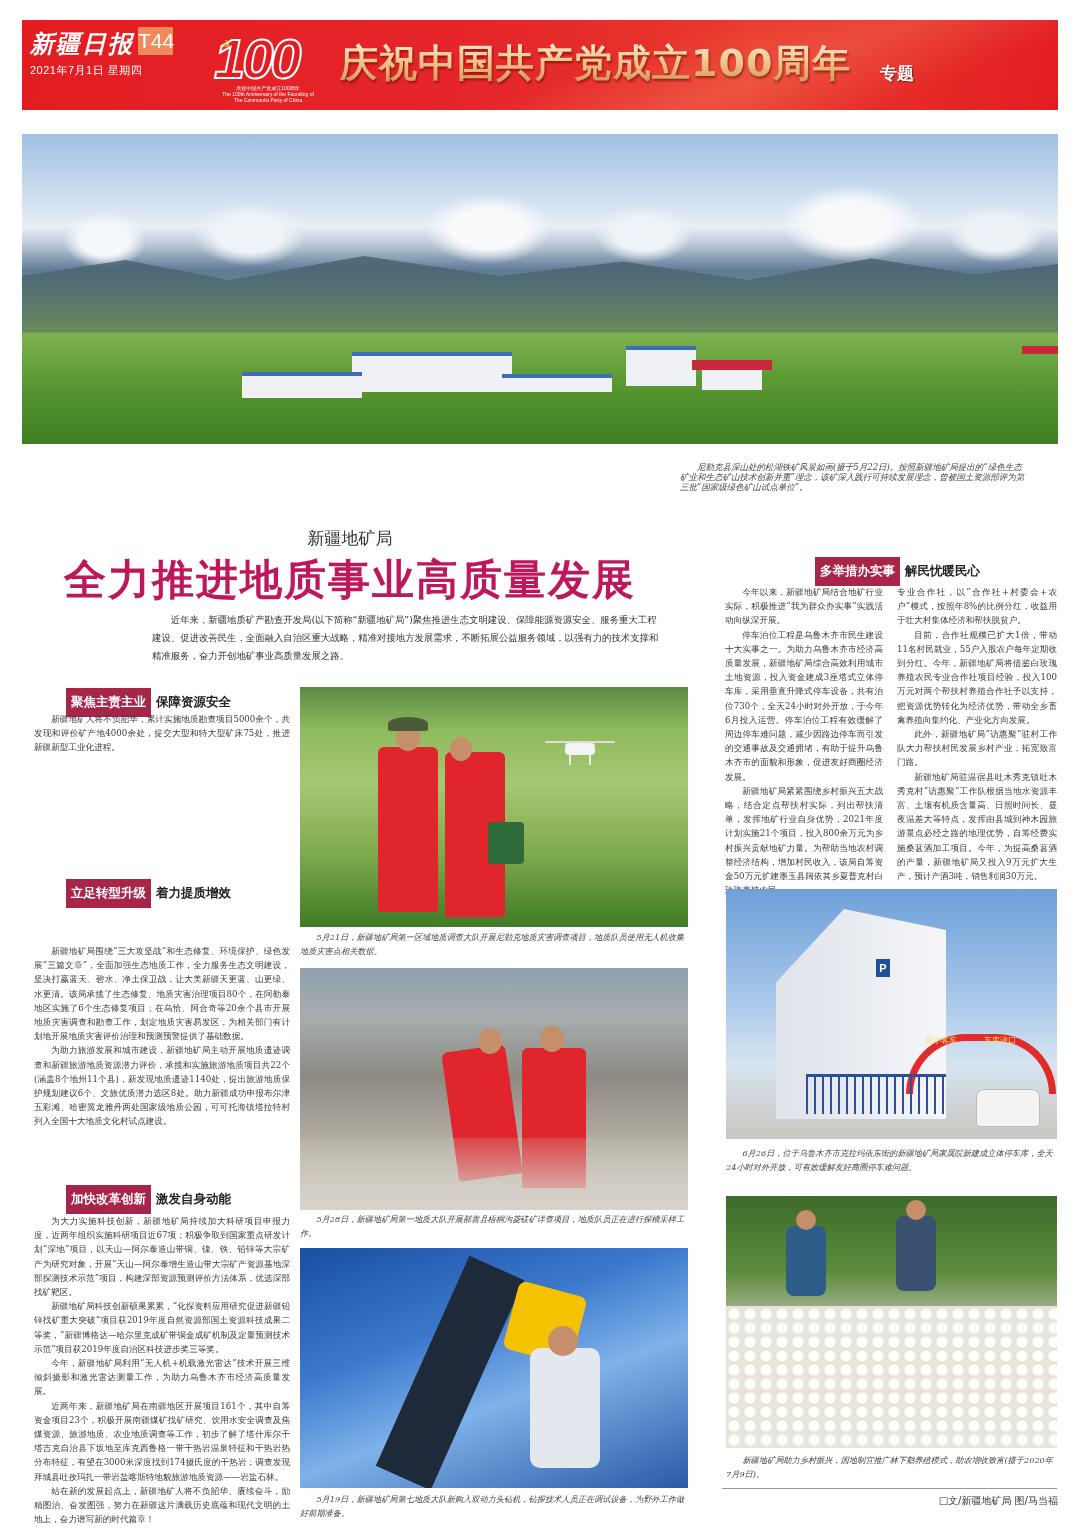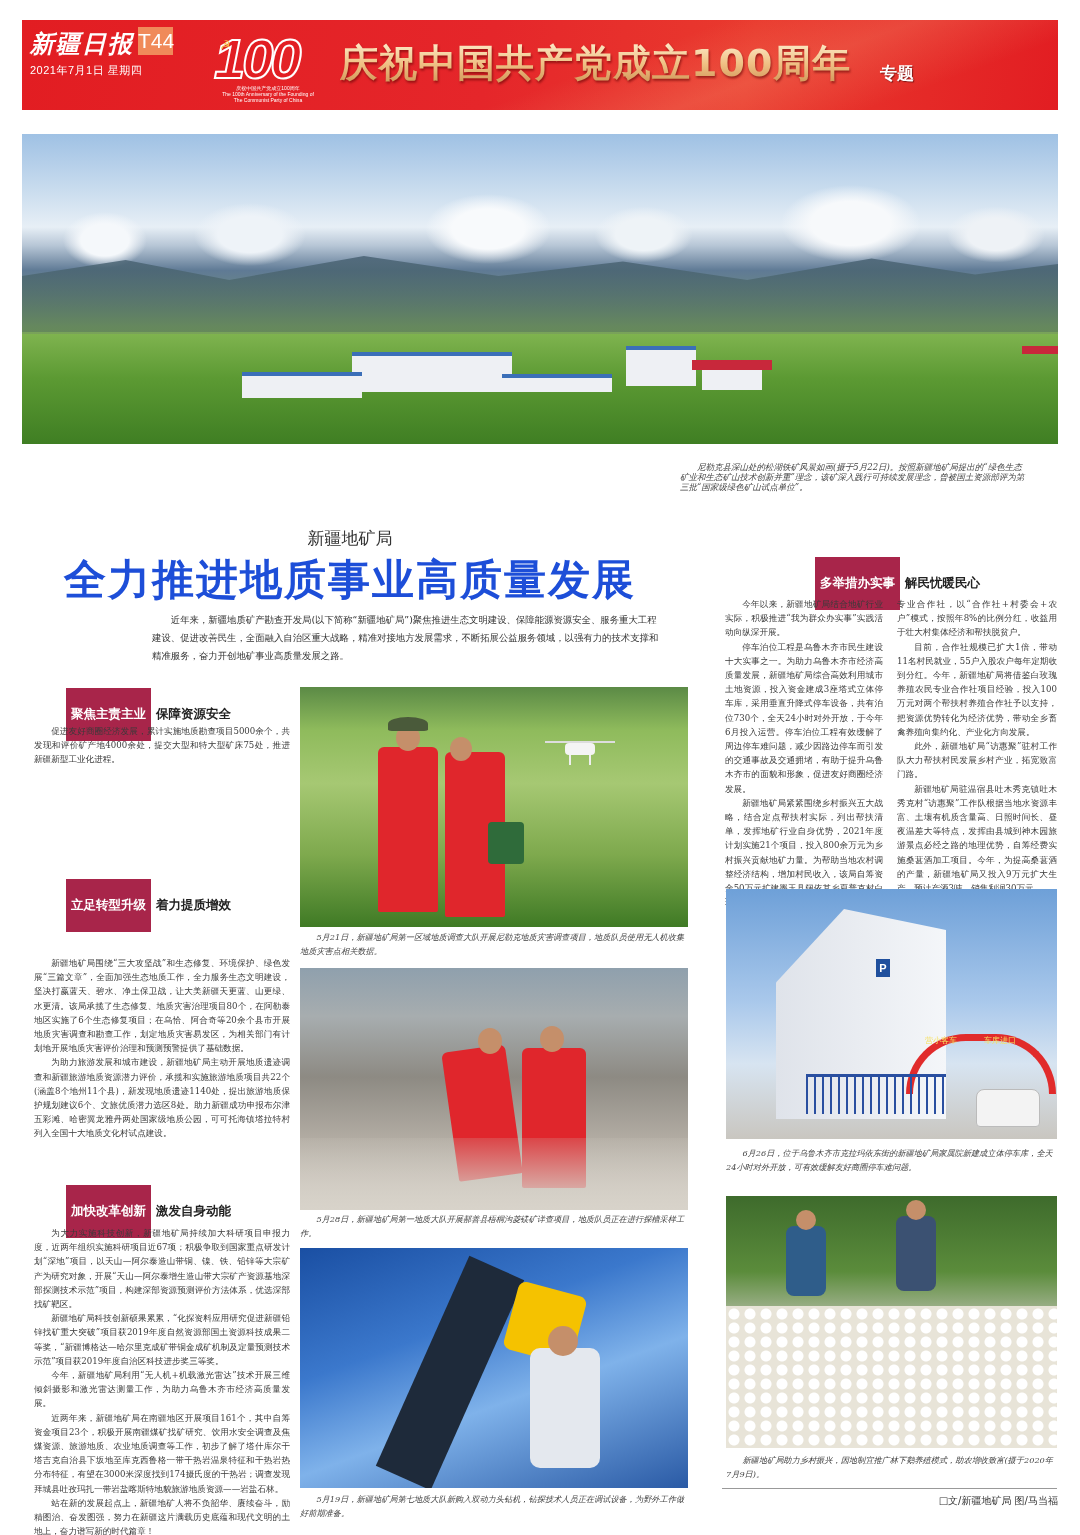--- a/index.html
+++ b/index.html
@@ -49,31 +49,31 @@
     background: linear-gradient(180deg, #7fb34f 0%, #5c9a33 40%, #3f7e23 100%); }
   .hero .bldg { position: absolute; background: #eef0f4; border-top: 4px solid #3b6fb8; }
   .hero .roof-red { position: absolute; background: #c8283b; }
   .hero-caption { position: absolute; left: 680px; top: 462px; width: 350px; font-size: 8.5px; line-height: 10px;
     color: #444; font-style: italic; text-indent: 2em; }
 
   
   .kicker { position: absolute; left: 0; width: 700px; top: 527px; text-align: center; font-family: "DejaVu Sans", sans-serif;
     font-size: 17px; color: #333; }
   .headline { position: absolute; left: 0; width: 700px; top: 552px; text-align: center; font-family: "DejaVu Serif", serif;
-    font-weight: bold; font-size: 42px; color: #1d4ed8; letter-spacing: 2px; }
+    font-weight: bold; font-size: 42px; color: #be185d; letter-spacing: 2px; }
   .lede { position: absolute; left: 152px; top: 611px; width: 510px; font-family: "DejaVu Sans", sans-serif;
     font-size: 9.4px; line-height: 18px; color: #333; text-indent: 2em; }
 
   
   .sec-head { position: absolute; display: flex; align-items: center; gap: 5px; }
   .sec-head .tag { background: #a8254a; color: #fff; font-family: "DejaVu Serif", serif; font-weight: bold; font-size: 12.5px;
-    padding: 18px 5px; }
+    padding: 6px 5px; }
   .sec-head .sub { font-family: "DejaVu Serif", serif; font-weight: bold; font-size: 12.5px; color: #222; }
 
-  .col-text { position: absolute; font-size: 8.6px; line-height: 14.2px; color: #3a3a3a; text-align: justify; margin-top: 12px; }
+  .col-text { position: absolute; font-size: 8.6px; line-height: 14.2px; color: #3a3a3a; text-align: justify; }
   .col-text p { text-indent: 2em; }
 
   
   .photo { position: absolute; overflow: hidden; }
   .caption { position: absolute; font-size: 8.2px; line-height: 14px; color: #444; font-style: italic; text-indent: 2em; }
 
   .p-drone { background: linear-gradient(180deg, #5b8a46 0%, #8fbb5c 18%, #a6c873 40%, #7ea94d 70%, #3f7a25 100%); }
   .p-rock { background: linear-gradient(180deg, #8fa0ad 0%, #a7adaf 20%, #8d8a83 45%, #b1aba2 70%, #cfcac2 100%); }
   .p-drill { background: linear-gradient(160deg, #1a4fa3 0%, #3b78cc 35%, #7fb2ea 60%, #2a5aa5 100%); }
   .p-parking { background: linear-gradient(180deg, #6ea0d8 0%, #a9c8eb 45%, #d7e4f1 70%, #c9c6c0 100%); }
@@ -123,21 +123,21 @@
 
 <div class="kicker">新疆地矿局</div>
 <div class="headline">全力推进地质事业高质量发展</div>
 <div class="lede">近年来，新疆地质矿产勘查开发局(以下简称“新疆地矿局”)聚焦推进生态文明建设、保障能源资源安全、服务重大工程建设、促进改善民生，全面融入自治区重大战略，精准对接地方发展需求，不断拓展公益服务领域，以强有力的技术支撑和精准服务，奋力开创地矿事业高质量发展之路。</div>
 
 <div class="sec-head" style="left:66px;top:688px;">
   <span class="tag">聚焦主责主业</span>
   <span class="sub">保障资源安全</span>
 </div>
 <div class="col-text" style="left:34px;top:712px;width:256px;">
-  <p>促进友好商圈经济发展，累计实施地质勘查项目5000余个，共发现和评价矿产地4000余处，提交大型和特大型矿床75处，推进新疆新型工业化进程。</p>
+  <p>新疆地矿人将不负韶华，累计实施地质勘查项目5000余个，共发现和评价矿产地4000余处，提交大型和特大型矿床75处，推进新疆新型工业化进程。</p>
 </div>
 
 <div class="sec-head" style="left:66px;top:879px;">
   <span class="tag">立足转型升级</span>
   <span class="sub">着力提质增效</span>
 </div>
 <div class="col-text" style="left:34px;top:944px;width:256px;">
   <p>新疆地矿局围绕“三大攻坚战”和生态修复、环境保护、绿色发展“三篇文章”，全面加强生态地质工作，全力服务生态文明建设，坚决打赢蓝天、碧水、净土保卫战，让大美新疆天更蓝、山更绿、水更清。该局承揽了生态修复、地质灾害治理项目80个，在阿勒泰地区实施了6个生态修复项目；在乌恰、阿合奇等20余个县市开展地质灾害调查和勘查工作，划定地质灾害易发区，为相关部门有计划地开展地质灾害评价治理和预测预警提供了基础数据。</p>
   <p>为助力旅游发展和城市建设，新疆地矿局主动开展地质遗迹调查和新疆旅游地质资源潜力评价，承揽和实施旅游地质项目共22个(涵盖8个地州11个县)，新发现地质遗迹1140处，提出旅游地质保护规划建议6个、文旅优质潜力选区8处。助力新疆成功申报布尔津五彩滩、哈密翼龙雅丹两处国家级地质公园，可可托海镇塔拉特村列入全国十大地质文化村试点建设。</p>
 </div>

